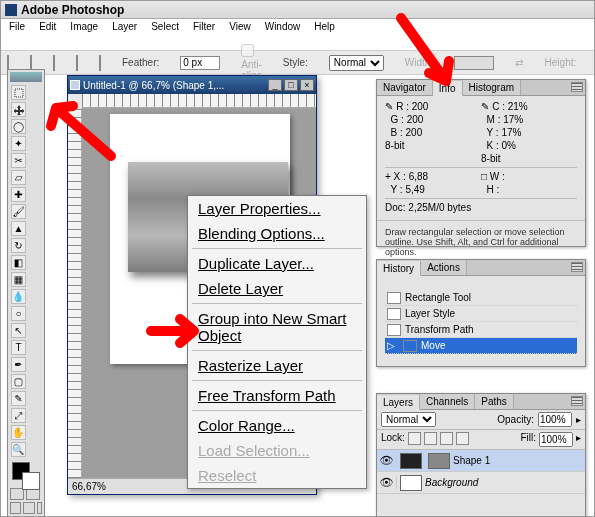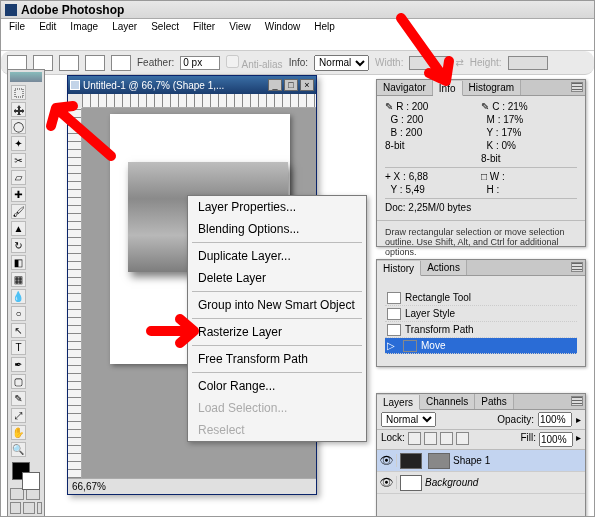--- a/index.html
+++ b/index.html
@@ -5,21 +5,21 @@
   * { box-sizing: border-box; margin: 0; padding: 0; font-family: Tahoma, sans-serif; font-size: 10px; }
   body { background: #fff; width: 595px; height: 517px; position: relative; overflow: hidden; border:1px solid #999;}
   
   .titlebar { height: 18px; background: linear-gradient(#e8e8e8,#d8d8d8); display:flex; align-items:center; padding:0 4px; border-bottom:1px solid #aaa;}
   .titlebar .logo { width:12px;height:12px;background:#1a3c6e;margin-right:4px;}
   .titlebar span { font-weight:bold; font-size:12px;}
   
   .menubar { height:32px; display:flex; gap:2px; padding:0 2px; border-bottom:1px solid #ccc;}
   .menubar div { padding:2px 6px; cursor:default;}
   
-  .optbar { height:24px; display:flex; align-items:center; gap:6px; padding:0 6px; border-bottom:1px solid #ccc; background:#eaeaea;border-radius:9px;}
+  .optbar { height:24px; display:flex; align-items:center; gap:21px; padding:0 6px; border-bottom:1px solid #ccc; background:#eaeaea;}
   .optbar .box{width:20px;height:16px;border:1px solid #888;background:#fff;}
   .optbar input[type=text]{width:40px;height:14px;border:1px solid #888;font-size:10px;padding:0 2px;}
   .optbar select{height:16px;font-size:10px;}
   .optbar label{color:#444;}
   .optbar .gray{color:#aaa;}
   
   .toolbox { position:absolute; left:6px; top:68px; width:38px; background:#e0e0e0; border:1px solid #888; padding:2px;}
   .tool { width:15px; height:15px; border:1px solid #bbb; background:#ededed; margin:1px; float:left; display:flex;align-items:center;justify-content:center;}
   .tool svg{width:10px;height:10px;}
   .swatches{clear:both;padding-top:4px;position:relative;height:28px;}
@@ -35,21 +35,21 @@
   .docwin .winbar .btns{display:flex;gap:2px;}
   .docwin .winbar .btns div{width:14px;height:12px;background:#c8c8c8;border:1px solid #666;color:#000;text-align:center;line-height:10px;font-size:9px;}
   .ruler-h{height:14px;background:#f4f4f4;border-bottom:1px solid #aaa;background-image:repeating-linear-gradient(90deg,#888 0,#888 1px,transparent 1px,transparent 8px);margin-left:14px;}
   .ruler-v{width:14px;position:absolute;left:0;top:32px;bottom:16px;background:#f4f4f4;border-right:1px solid #aaa;background-image:repeating-linear-gradient(0deg,#888 0,#888 1px,transparent 1px,transparent 8px);}
   .canvas-area{position:absolute;left:14px;top:32px;right:0;bottom:16px;background:#9e9e9e;overflow:hidden;}
   .canvas{position:absolute;left:28px;top:6px;width:180px;height:250px;background:#fff;box-shadow:2px 2px 5px rgba(0,0,0,.4);}
   .shape{position:absolute;left:18px;top:48px;width:160px;height:110px;background:linear-gradient(#bdbdbd,#8a8a8a,#b8b8b8,#7d7d7d);box-shadow:3px 5px 8px rgba(0,0,0,.5);}
   .docstatus{position:absolute;left:0;bottom:0;height:16px;right:0;background:#e0e0e0;border-top:1px solid #aaa;display:flex;align-items:center;padding:0 4px;}
   
   .ctxmenu{position:absolute;left:186px;top:194px;width:180px;background:#f4f4f4;border:1px solid #7a7a7a;box-shadow:2px 2px 5px rgba(0,0,0,.3);z-index:10;}
-  .ctxmenu div{padding:4px 10px;font-size:12px;}
+  .ctxmenu div{padding:4px 10px;font-size:15px;text-decoration:underline;}
   .ctxmenu .sep{height:1px;background:#bbb;margin:2px 4px;padding:0;}
   .ctxmenu .dis{color:#aaa;}
   
   .panel{position:absolute;right:8px;background:#e4e4e4;border:1px solid #888;box-shadow:1px 1px 3px rgba(0,0,0,.3);}
   .panel .tabs{height:16px;display:flex;background:#c8c8c8;border-bottom:1px solid #999;}
   .panel .tabs div{padding:2px 6px;font-size:10px;border-right:1px solid #aaa;background:#d0d0d0;}
   .panel .tabs .active{background:#e4e4e4;border-bottom:1px solid #e4e4e4;position:relative;top:1px;}
   .panel .burger{position:absolute;right:2px;top:2px;width:12px;height:10px;border:1px solid #888;background:repeating-linear-gradient(#666 0,#666 1px,#ddd 1px,#ddd 3px);}
   #info{top:78px;width:210px;height:168px;}
   #info .body{padding:4px 8px;font-family:monospace;font-size:9px;line-height:13px;}
@@ -98,21 +98,21 @@
 
 <div class="optbar">
   <div class="box"></div>
   <div class="box"></div>
   <div class="box"></div>
   <div class="box"></div>
   <div class="box"></div>
   <label>Feather:</label>
   <input type="text" value="0 px" style="">
   <label class="gray"><input type="checkbox" disabled="" style=""> <span>Anti-alias</span></label>
-  <label>Info:</label>
+  <label>Style:</label>
   <select><option>Normal</option></select>
   <label class="gray">Width:</label>
   <input type="text" disabled="" style="background: rgb(221, 221, 221);">
   <span class="gray">⇄</span>
   <label class="gray">Height:</label>
   <input type="text" disabled="" style="background: rgb(221, 221, 221);">
 </div>
 
 <div class="toolbox">
   <div style="width:100%;height:10px;background:linear-gradient(#8bb,#789);margin-bottom:2px;"></div>

